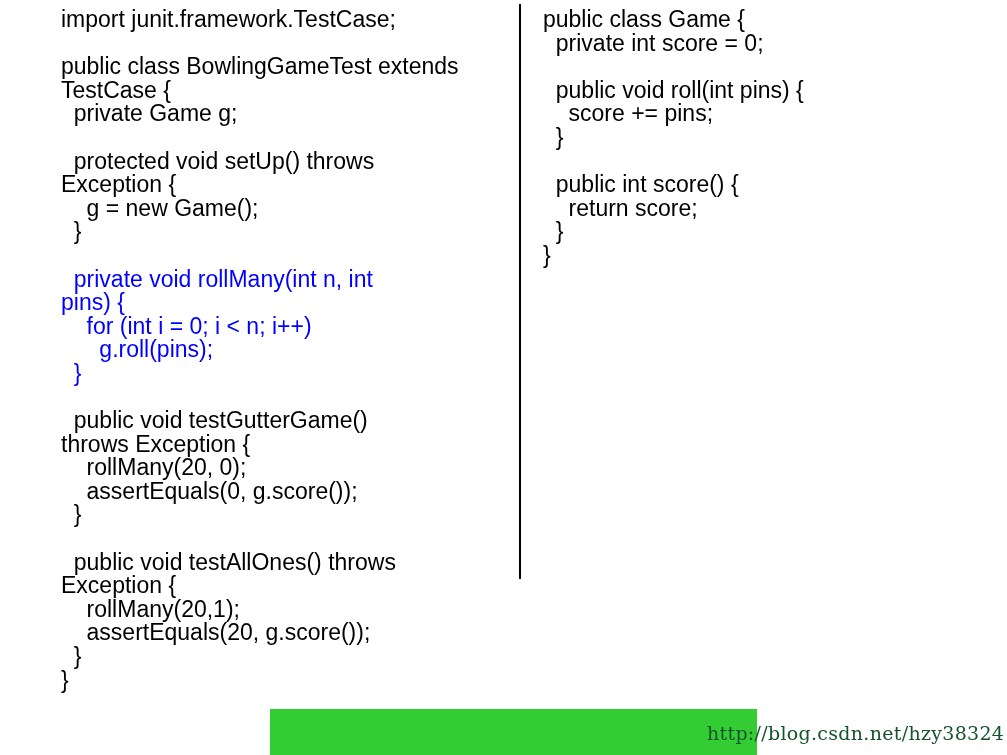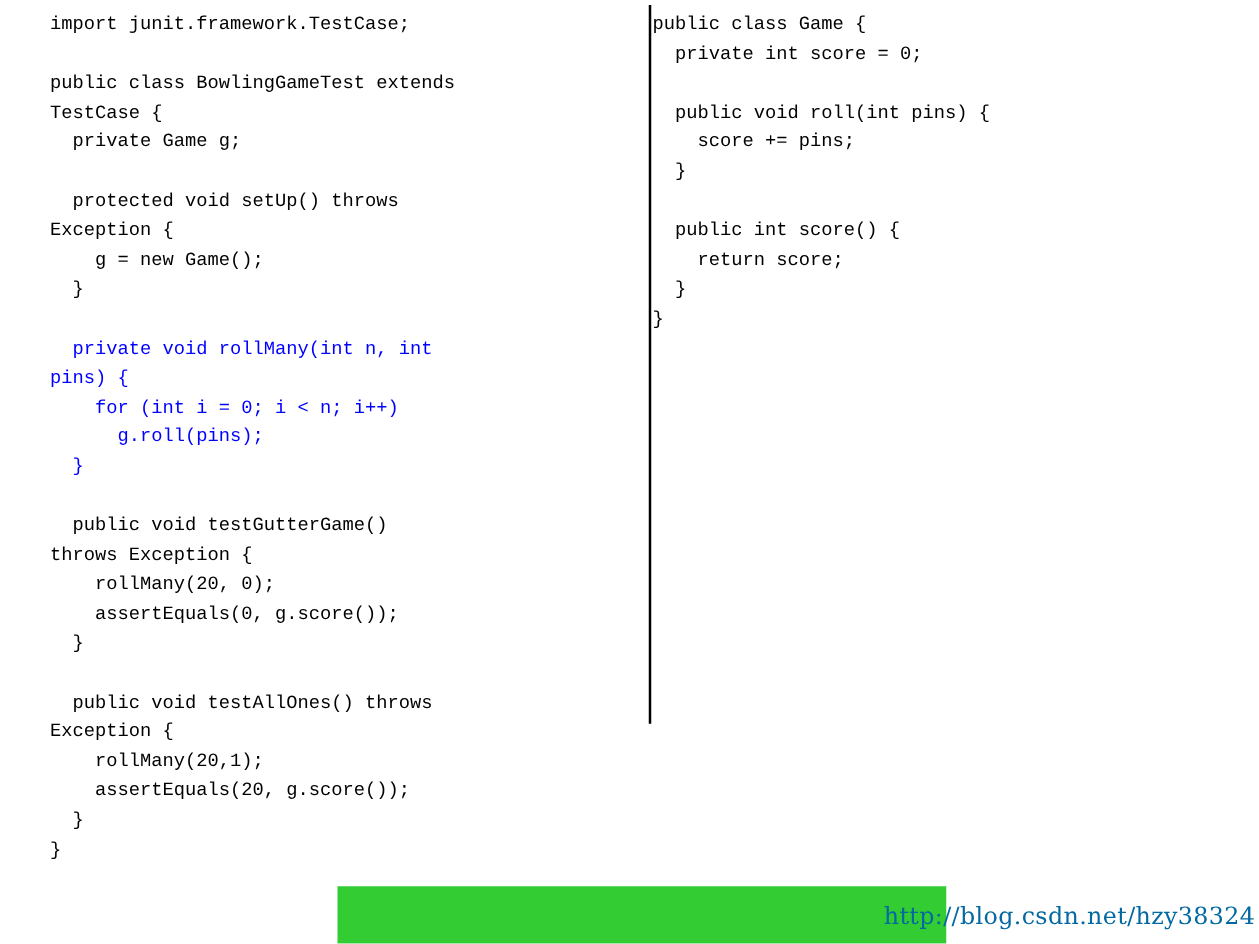--- a/index.html
+++ b/index.html
@@ -13,25 +13,26 @@
     height: 755px;
     background: #ffffff;
     overflow: hidden;
     font-family: "DejaVu Sans Mono", "Liberation Mono", monospace;
   }
 
   
   .code-col {
     position: absolute;
     white-space: pre;
-    font-family: Liberation Mono, monospace;
-    font-size: 15px;
+    font-family: Liberation Sans, sans-serif;
+    font-size: 23px;
     line-height: 23.6px;
     letter-spacing: 0px;
     color: #000000;
+    margin-left: 21px;
   }
   #left-col {
     left: 40px;
     top: 8px;
     width: 470px;
   }
   #right-col {
     left: 522px;
     top: 8px;
     width: 440px;
@@ -78,15 +79,15 @@
 <div id="page" style="background: rgb(255, 255, 255);">
 
   <div id="left-col" class="code-col"><span class="code-line" style="color: rgb(0, 0, 0);">import junit.framework.TestCase;</span><span class="blank">&nbsp;</span><span class="code-line" style="color: rgb(0, 0, 0);">public class BowlingGameTest extends</span><span class="code-line" style="color: rgb(0, 0, 0);">TestCase {</span><span class="code-line" style="color: rgb(0, 0, 0);">  private Game g;</span><span class="blank">&nbsp;</span><span class="code-line" style="color: rgb(0, 0, 0);">  protected void setUp() throws</span><span class="code-line" style="color: rgb(0, 0, 0);">Exception {</span><span class="code-line" style="color: rgb(0, 0, 0);">    g = new Game();</span><span class="code-line" style="color: rgb(0, 0, 0);">  }</span><span class="blank">&nbsp;</span><span class="code-line" style="color: rgb(0, 0, 255);">  private void rollMany(int n, int</span><span class="code-line" style="color: rgb(0, 0, 255);">pins) {</span><span class="code-line" style="color: rgb(0, 0, 255);">    for (int i = 0; i &lt; n; i++)</span><span class="code-line" style="color: rgb(0, 0, 255);">      g.roll(pins);</span><span class="code-line" style="color: rgb(0, 0, 255);">  }</span><span class="blank">&nbsp;</span><span class="code-line" style="color: rgb(0, 0, 0);">  public void testGutterGame()</span><span class="code-line" style="color: rgb(0, 0, 0);">throws Exception {</span><span class="code-line" style="color: rgb(0, 0, 0);">    rollMany(20, 0);</span><span class="code-line" style="color: rgb(0, 0, 0);">    assertEquals(0, g.score());</span><span class="code-line" style="color: rgb(0, 0, 0);">  }</span><span class="blank">&nbsp;</span><span class="code-line" style="color: rgb(0, 0, 0);">  public void testAllOnes() throws</span><span class="code-line" style="color: rgb(0, 0, 0);">Exception {</span><span class="code-line" style="color: rgb(0, 0, 0);">    rollMany(20,1);</span><span class="code-line" style="color: rgb(0, 0, 0);">    assertEquals(20, g.score());</span><span class="code-line" style="color: rgb(0, 0, 0);">  }</span><span class="code-line" style="color: rgb(0, 0, 0);">}</span></div>
 
   <div id="divider" style="background: rgb(0, 0, 0);"></div>
 
   <div id="right-col" class="code-col"><span class="code-line" style="color: rgb(0, 0, 0);">public class Game {</span><span class="code-line" style="color: rgb(0, 0, 0);">  private int score = 0;</span><span class="blank">&nbsp;</span><span class="code-line" style="color: rgb(0, 0, 0);">  public void roll(int pins) {</span><span class="code-line" style="color: rgb(0, 0, 0);">    score += pins;</span><span class="code-line" style="color: rgb(0, 0, 0);">  }</span><span class="blank">&nbsp;</span><span class="code-line" style="color: rgb(0, 0, 0);">  public int score() {</span><span class="code-line" style="color: rgb(0, 0, 0);">    return score;</span><span class="code-line" style="color: rgb(0, 0, 0);">  }</span><span class="code-line" style="color: rgb(0, 0, 0);">}</span></div>
 
   <div id="green-bar" style="background: rgb(51, 204, 51);"></div>
 
-  <div id="watermark" style="color: #0369a1;">http://blog.csdn.net/hzy38324</div>
+  <div id="watermark" style="color: #14532d;">http://blog.csdn.net/hzy38324</div>
 
 </div>
 
 </body></html>

